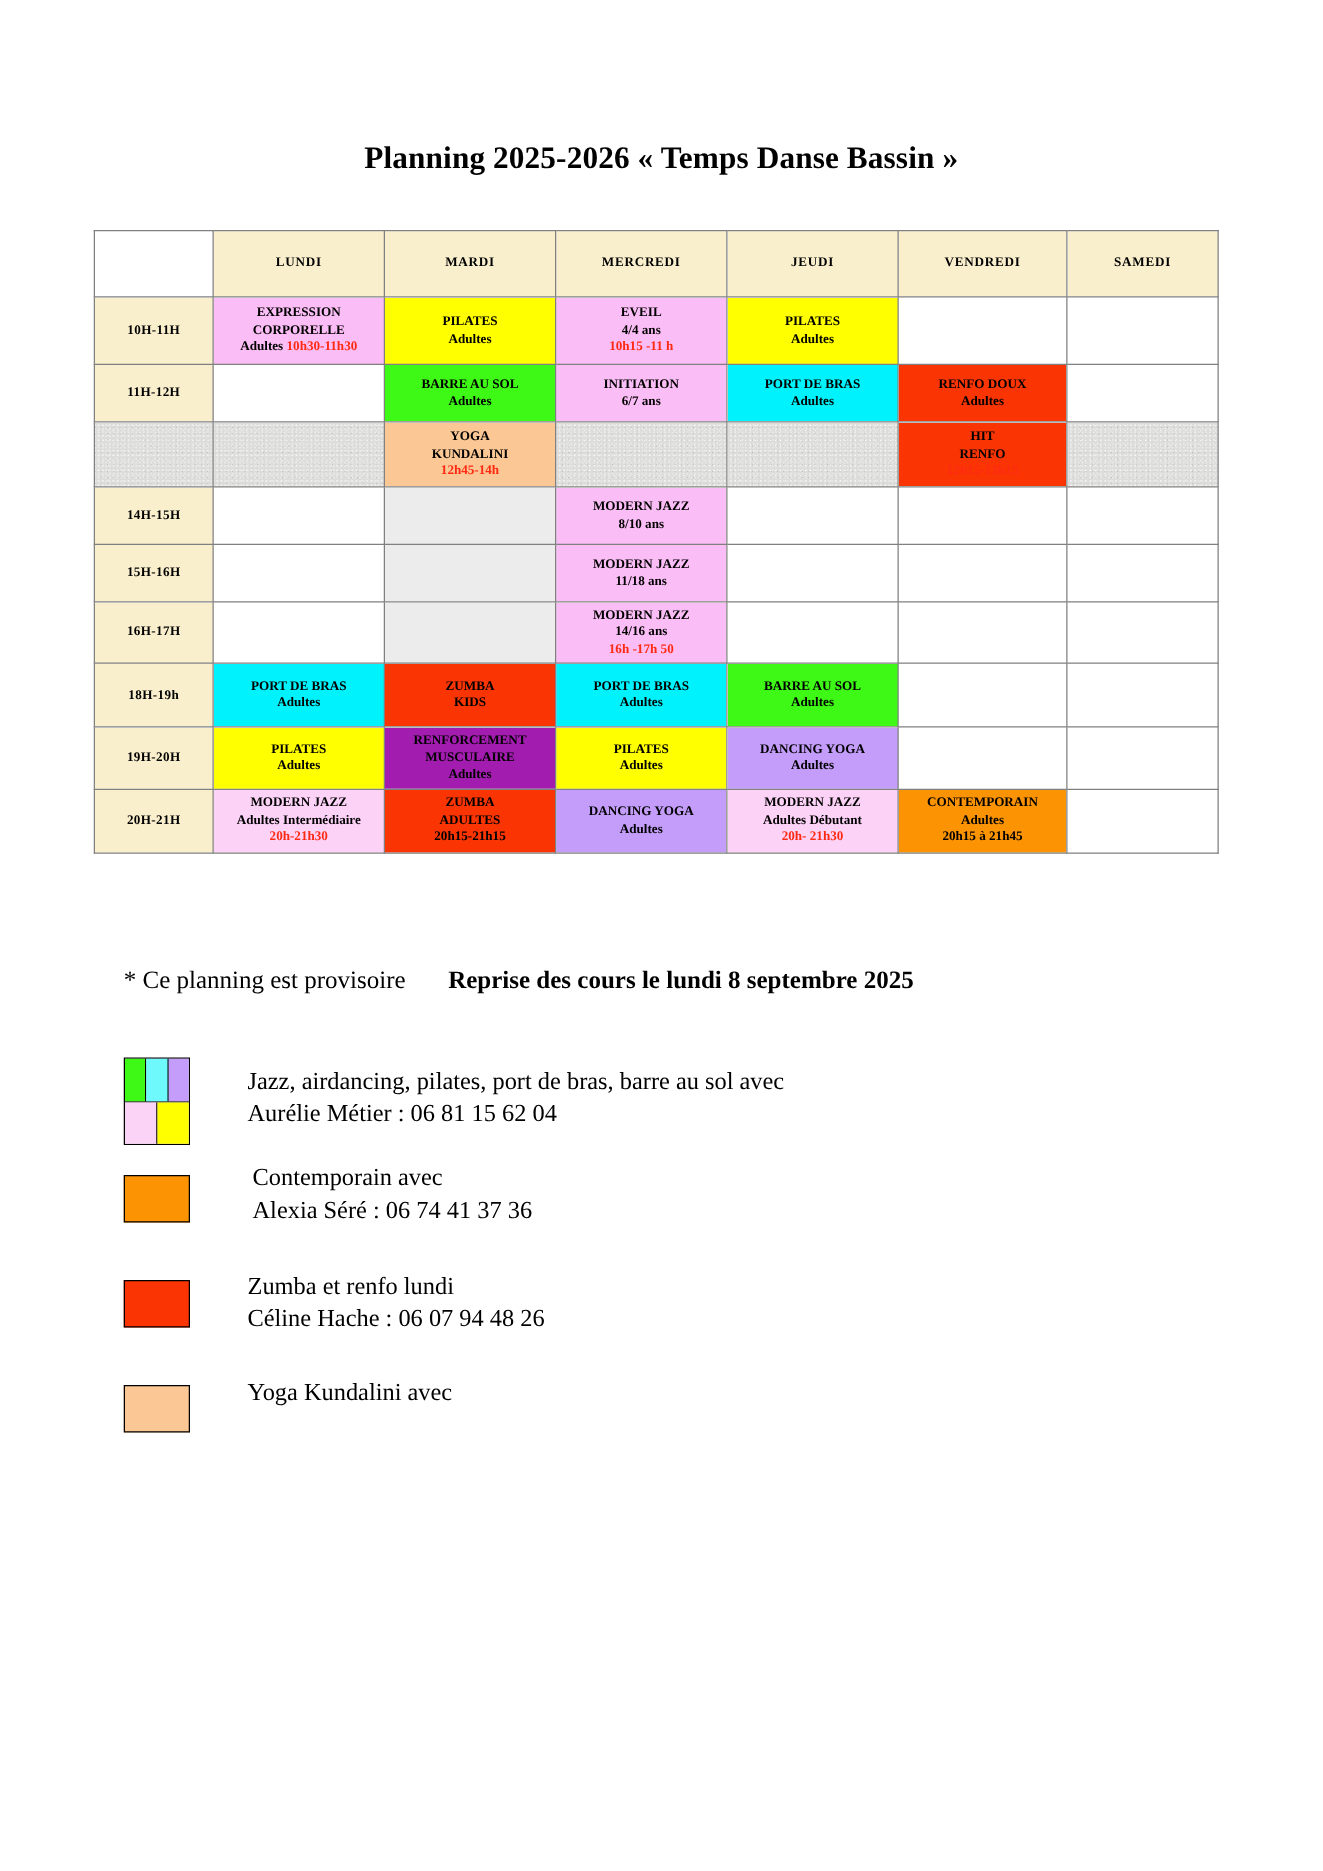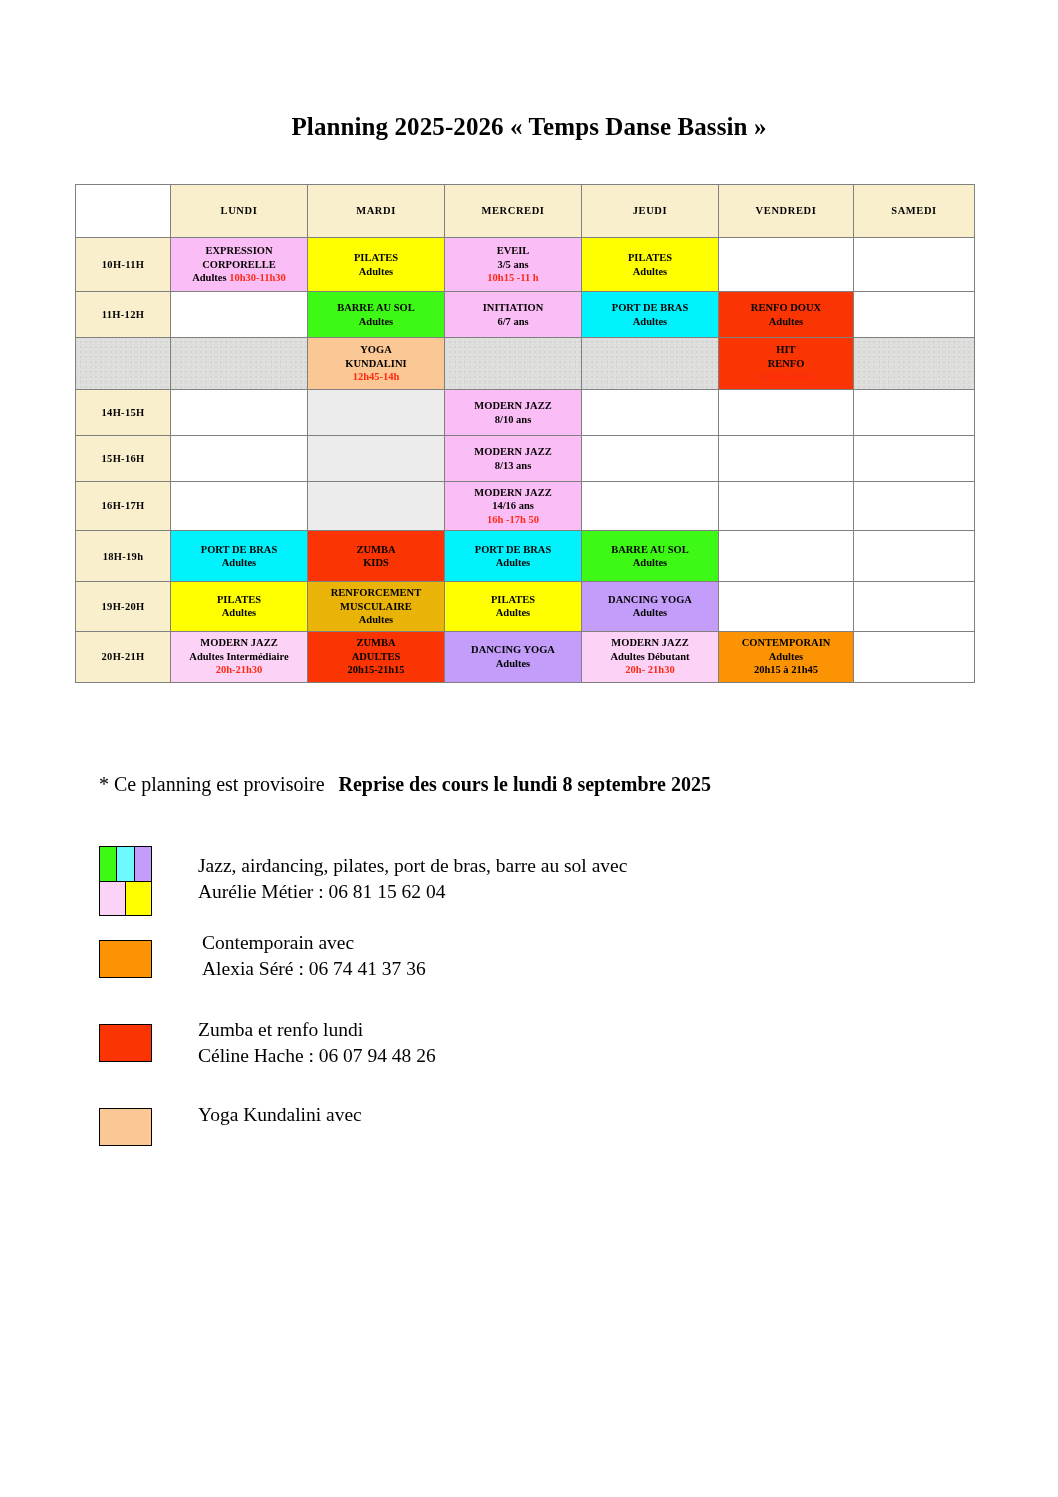--- a/index.html
+++ b/index.html
@@ -114,21 +114,21 @@
 
   
   .notice {
     position: absolute;
     top: 773px;
     left: 99px;
     font-size: 20px;
     white-space: nowrap;
   }
   .notice .plain { font-weight: normal; }
-  .notice .strong { font-weight: bold; margin-left: 14px; }
+  .notice .strong { font-weight: bold; margin-left: 34px; }
   .legend-text {
     position: absolute;
     font-size: 19.5px;
     line-height: 1.32;
     white-space: nowrap;
   }
 
   .sw-multi {
     position: absolute;
     left: 99px;
@@ -210,21 +210,21 @@
             </td>
             <td style="background: rgb(255, 255, 0);">
               <div class="cell">
                 <span class="l1">PILATES</span>
                 <span class="l2">Adultes</span>
               </div>
             </td>
             <td style="background: rgb(251, 189, 245); margin-top: 36px;">
               <div class="cell">
                 <span class="l1">EVEIL</span>
-                <span class="l2">3/5 ans</span>
+                <span class="l2">4/4 ans</span>
                 <span class="l3"><span class="inline-red">10h15 -11 h</span></span>
               </div>
             </td>
             <td style="background: rgb(255, 255, 0);">
               <div class="cell">
                 <span class="l1">PILATES</span>
                 <span class="l2">Adultes</span>
               </div>
             </td>
             <td style="background: rgb(255, 255, 255);"></td>
@@ -294,21 +294,21 @@
             <td style="background: rgb(255, 255, 255);"></td>
             <td style="background: rgb(255, 255, 255);"></td>
           </tr>
           <tr class="r5">
             <td class="timecell">15H-16H</td>
             <td style="background: rgb(255, 255, 255);"></td>
             <td class="gray" style="background: rgb(236, 236, 236);"></td>
             <td style="background: rgb(251, 189, 245);">
               <div class="cell">
                 <span class="l1">MODERN JAZZ</span>
-                <span class="l2">8/13 ans</span>
+                <span class="l2">11/18 ans</span>
               </div>
             </td>
             <td style="background: rgb(255, 255, 255);"></td>
             <td style="background: rgb(255, 255, 255);"></td>
             <td style="background: rgb(255, 255, 255);"></td>
           </tr>
           <tr class="r6">
             <td class="timecell">16H-17H</td>
             <td style="background: rgb(255, 255, 255);"></td>
             <td class="gray" style="background: rgb(236, 236, 236);"></td>
@@ -353,21 +353,21 @@
             <td style="background: rgb(255, 255, 255);"></td>
           </tr>
           <tr class="r9">
             <td class="timecell">19H-20H</td>
             <td style="background: rgb(255, 255, 0);">
               <div class="cell">
                 <span class="l1">PILATES</span>
                 <span class="l2">Adultes</span>
               </div>
             </td>
-            <td style="background: #eab308;">
+            <td style="background: #a21caf;">
               <div class="cell">
                 <span class="l1">RENFORCEMENT</span>
                 <span class="l2">MUSCULAIRE</span>
                 <span class="l3"><span class="blk">Adultes</span></span>
               </div>
             </td>
             <td style="background: rgb(255, 255, 0);">
               <div class="cell">
                 <span class="l1">PILATES</span>
                 <span class="l2">Adultes</span>

